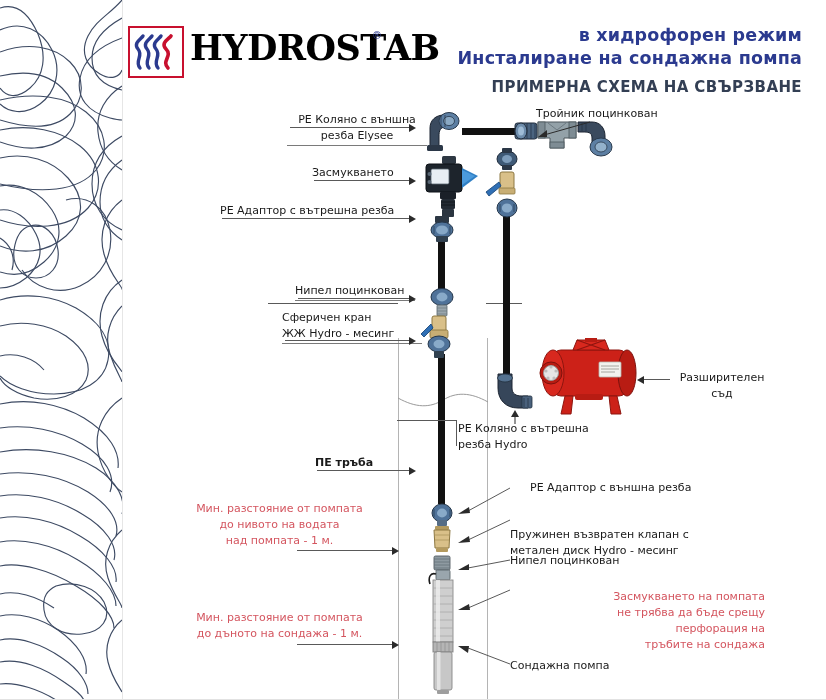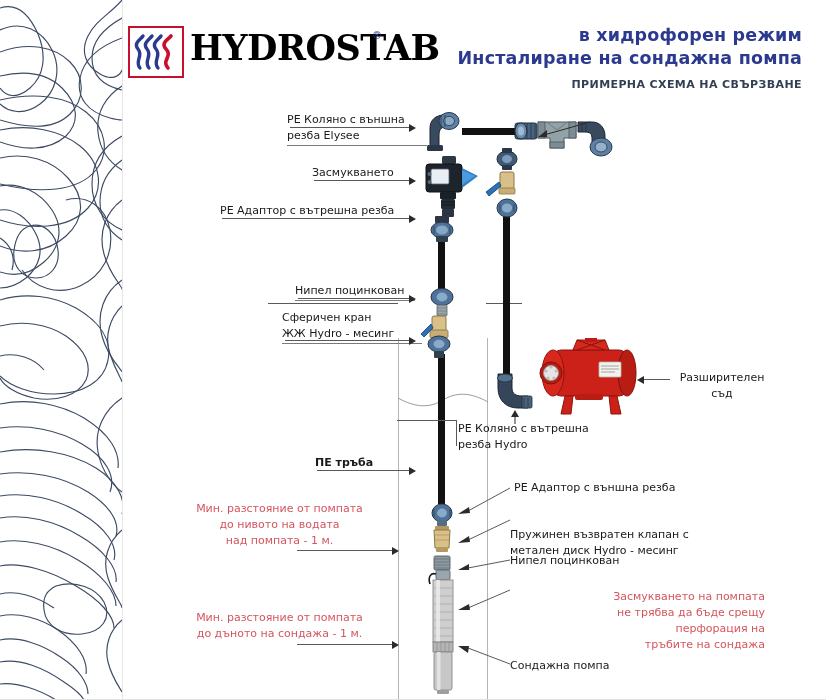--- a/index.html
+++ b/index.html
@@ -19,21 +19,21 @@
   
   #logo-block{position:absolute;left:128px;top:24px;width:260px;height:58px;}
   #logo-mark{position:absolute;left:0;top:2px;width:56px;height:52px;border:2px solid #c8102e;box-sizing:border-box;}
   #logo-mark svg{display:block;}
   #logo-text{position:absolute;left:62px;top:3px;font-family:"DejaVu Serif","Liberation Serif",serif;
     font-size:35px;font-weight:bold;color:#000000;letter-spacing:-0.5px;white-space:nowrap;}
   #logo-reg{position:absolute;left:244px;top:6px;font-size:10px;color:#2b3a8f;}
 
   #title-block{position:absolute;right:24px;top:24px;text-align:right;width:430px;}
   .title-line{font-size:17.5px;font-weight:bold;color:#2b3a8f;line-height:1.33;letter-spacing:0.2px;}
-  #subtitle{margin-top:7px;font-size:11px;font-weight:bold;color:#333f54;letter-spacing:0.4px;}
+  #subtitle{margin-top:7px;font-size:15px;font-weight:bold;color:#333f54;letter-spacing:0.4px;}
 
   
   #diagram{position:absolute;left:122px;top:98px;width:704px;height:602px;}
 
   
   .lbl{position:absolute;font-size:11px;color:#1a1a1a;line-height:1.45;white-space:pre-line;}
   .lbl.red{color:#d4555f;}
   .lbl.r{text-align:center;}
   .lbl.l{text-align:left;}
 
@@ -357,33 +357,34 @@
           <line x1="19" y1="72" x2="19" y2="82"></line>
         <line x1="23" y1="72" x2="23" y2="82"></line>
           <line x1="27" y1="72" x2="27" y2="82"></line>
       </g>
 
       <rect x="12" y="82" width="18" height="38" rx="2" fill="#c7c7c7" stroke="#868686" stroke-width="0.9"></rect>
       <rect x="15" y="82" width="3.5" height="38" fill="#e8e8e8" opacity="0.85"></rect>
       <rect x="15" y="120" width="12" height="4" rx="1" fill="#9e9e9e"></rect>
     </svg>
 
-    <div class="lbl l ul" style="left:165px;top:14px;width:140px;">PE Коляно с външна
+    <div class="lbl l ul" style="left:165px;top:14px;width:140px;text-align:center;">PE Коляно с външна
 резба Elysee</div>
     <div class="lead" style="left:168px;top:29px;width:119px;"></div>
     <div class="arrow-r" style="left:287px;top:25.5px;"></div>
 
     <div class="lbl l" style="left:190px;top:67px;width:110px;">Засмукването</div>
     <div class="lead" style="left:192px;top:82px;width:95px;"></div>
     <div class="arrow-r" style="left:287px;top:78.5px;"></div>
 
     <div class="lbl l" style="left:98px;top:105px;width:190px;">PE Адаптор с вътрешна резба</div>
     <div class="lead" style="left:100px;top:120px;width:187px;"></div>
     <div class="arrow-r" style="left:287px;top:116.5px;"></div>
 
+    <div class="lbl l" style="left:414px;top:8px;width:160px;">Тройник поцинкован</div>
     <svg class="fit" style="left:416px;top:22px;" width="56" height="18">
       <line x1="52" y1="2" x2="6" y2="15" stroke="#2b2b2b" stroke-width="1"></line>
       <path d="M0 17 L9 10 L9 17 Z" fill="#2b2b2b"></path>
     </svg>
 
     <div class="lbl l ul" style="left:173px;top:185px;width:120px;">Нипел поцинкован</div>
     <div class="lead" style="left:176px;top:200px;width:111px;"></div>
     <div class="arrow-r" style="left:287px;top:196.5px;"></div>
 
     <div class="lbl l ul" style="left:160px;top:212px;width:140px;">Сферичен кран
@@ -403,21 +404,21 @@
     <div class="lead v" style="left:392px;top:318px;width:1px;height:1px;"></div>
     <svg class="fit" style="left:386px;top:312px;" width="14" height="14">
       <line x1="7" y1="14" x2="7" y2="4" stroke="#2b2b2b" stroke-width="1"></line>
       <path d="M7 0 L11 7 L3 7 Z" fill="#2b2b2b"></path>
     </svg>
 
     <div class="lbl l" style="left:193px;top:357px;width:80px;font-weight:bold;">ПЕ тръба</div>
     <div class="lead" style="left:195px;top:372px;width:92px;"></div>
     <div class="arrow-r" style="left:287px;top:368.5px;"></div>
 
-    <div class="lbl l" style="left:392px;top:382px;width:200px;">PE Адаптор с външна резба</div>
+    <div class="lbl l" style="left:408px;top:382px;width:200px;">PE Адаптор с външна резба</div>
     <svg class="fit" style="left:334px;top:388px;" width="56" height="28">
       <line x1="54" y1="2" x2="12" y2="25" stroke="#595959" stroke-width="1"></line>
       <path d="M2 28 L13 21 L14 27 Z" fill="#2b2b2b"></path>
     </svg>
 
     <div class="lbl l" style="left:388px;top:413px;width:240px;margin-top:16px;">Пружинен възвратен клапан с
 метален диск Hydro - месинг</div>
     <svg class="fit" style="left:334px;top:420px;" width="56" height="26">
       <line x1="54" y1="2" x2="12" y2="22" stroke="#595959" stroke-width="1"></line>
       <path d="M2 25 L13 18 L14 24 Z" fill="#2b2b2b"></path>

